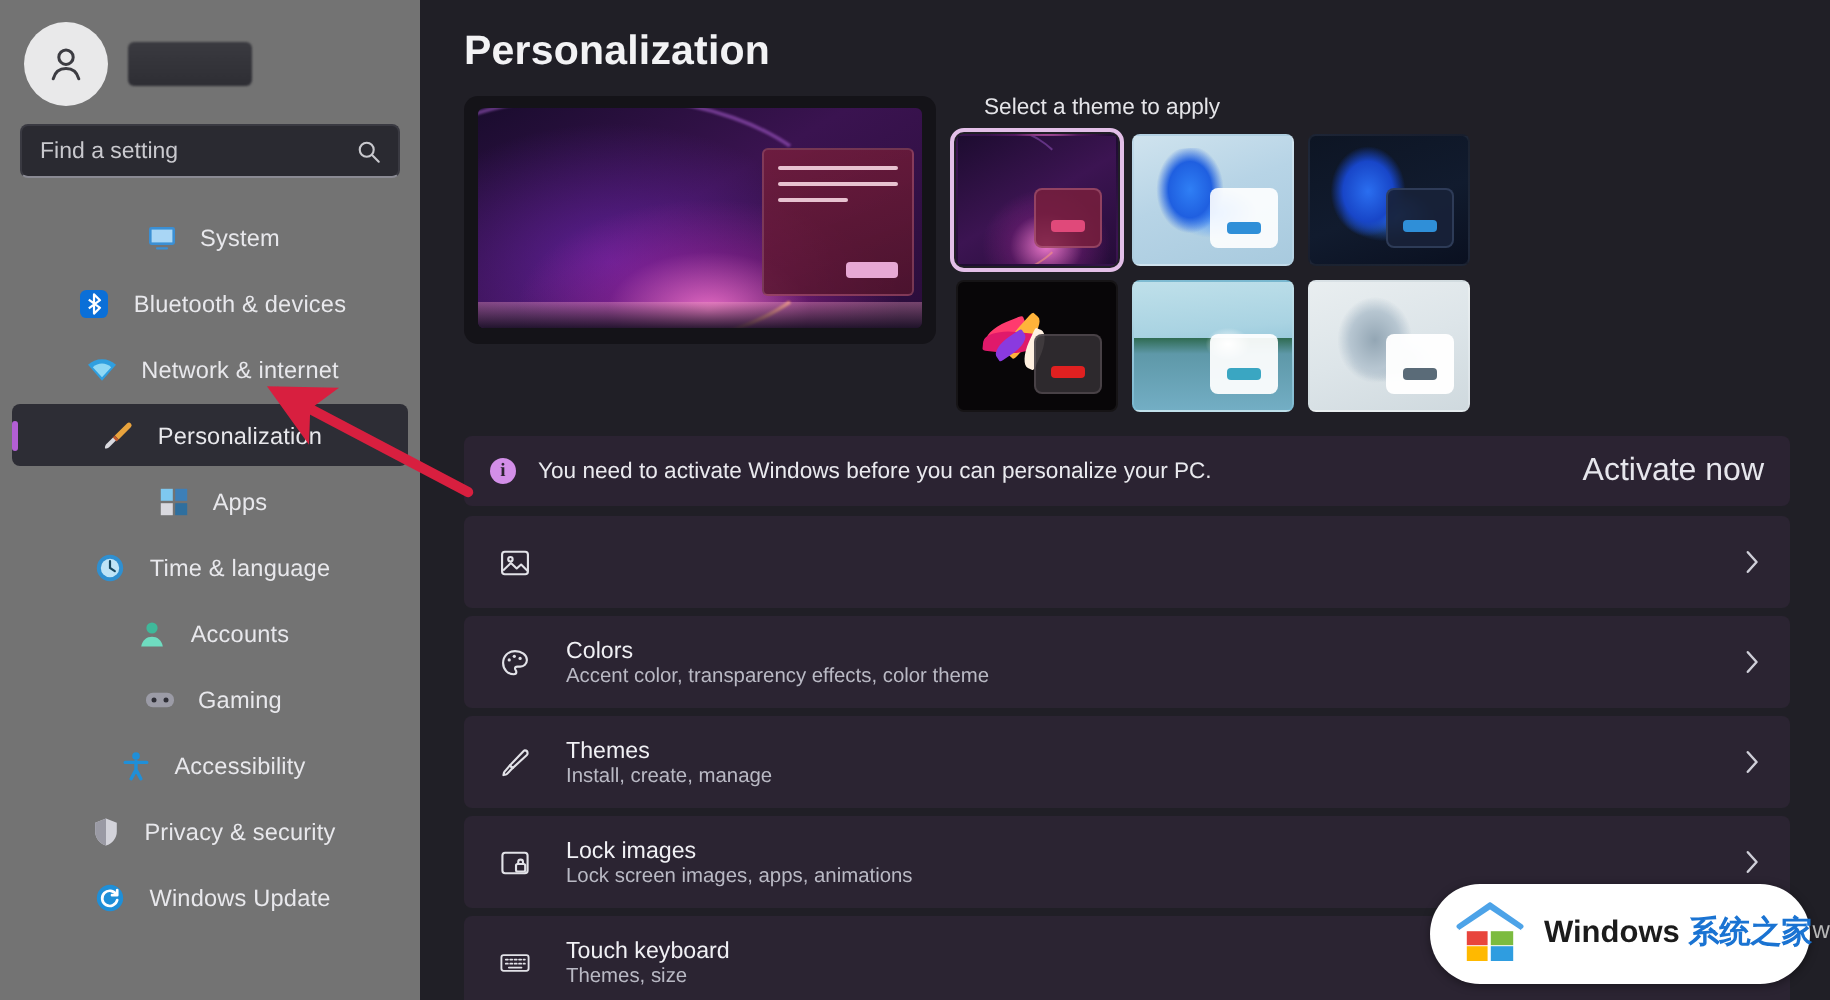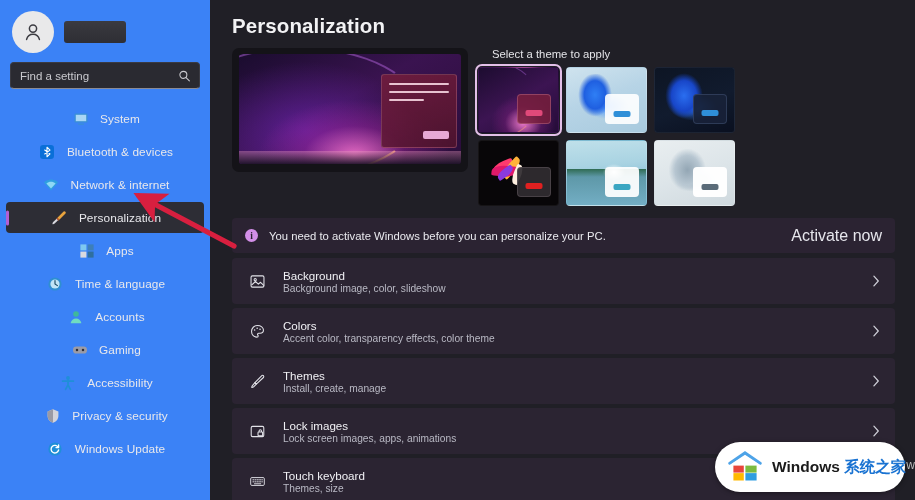--- a/index.html
+++ b/index.html
@@ -13,21 +13,21 @@
   #app {
     position: relative;
     width: 915px; height: 500px;
     display: flex;
     background: #201f26;
   }
 
   
   #sidebar {
     width: 210px; height: 100%;
-    background: #3b82f6;
+    background: #737373;
     flex: 0 0 210px;
     position: relative;
     padding-top: 0;
   }
   .acct {
     display: flex; align-items: center;
     gap: 10px;
     padding: 10px 12px 8px 12px;
     height: 62px;
   }
@@ -595,24 +595,20 @@
 
     <div class="rows">
 
       <div class="row">
         <span class="row-ico">
           <svg width="17" height="17" viewBox="0 0 20 20" fill="none" stroke="currentColor" stroke-width="1.25">
             <rect x="2.4" y="3.4" width="15.2" height="13.2" rx="1.6"></rect>
             <circle cx="7.3" cy="7.8" r="1.3"></circle>
             <path d="M3 14.4 7.6 10l3.4 3.2 2.6-2.3 4 3.9" stroke-linejoin="round"></path>
           </svg>
-        </span>
-        <span class="row-txt">
-          <span class="row-title">Background</span>
-          <span class="row-sub">Background image, color, slideshow</span>
         </span>
         <span class="row-chev">
           <svg width="10" height="14" viewBox="0 0 10 16" fill="none" stroke="currentColor" stroke-width="1.4">
               <path d="M2.6 2.4 7.6 8l-5 5.6" stroke-linecap="round" stroke-linejoin="round"></path>
             </svg>
         </span>
       </div>
 
       <div class="row">
         <span class="row-ico">

